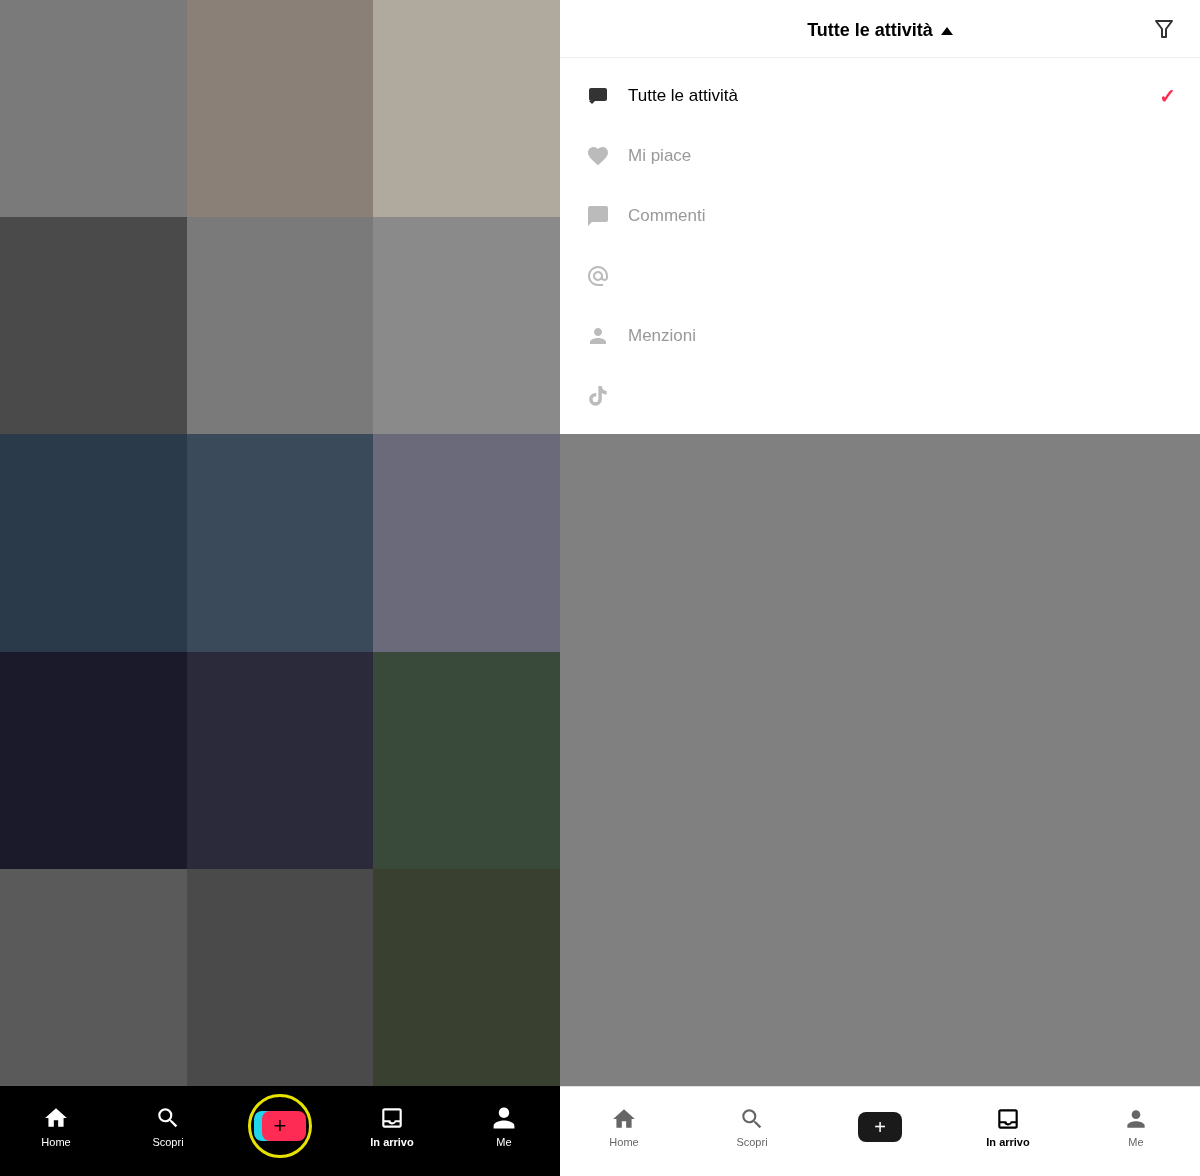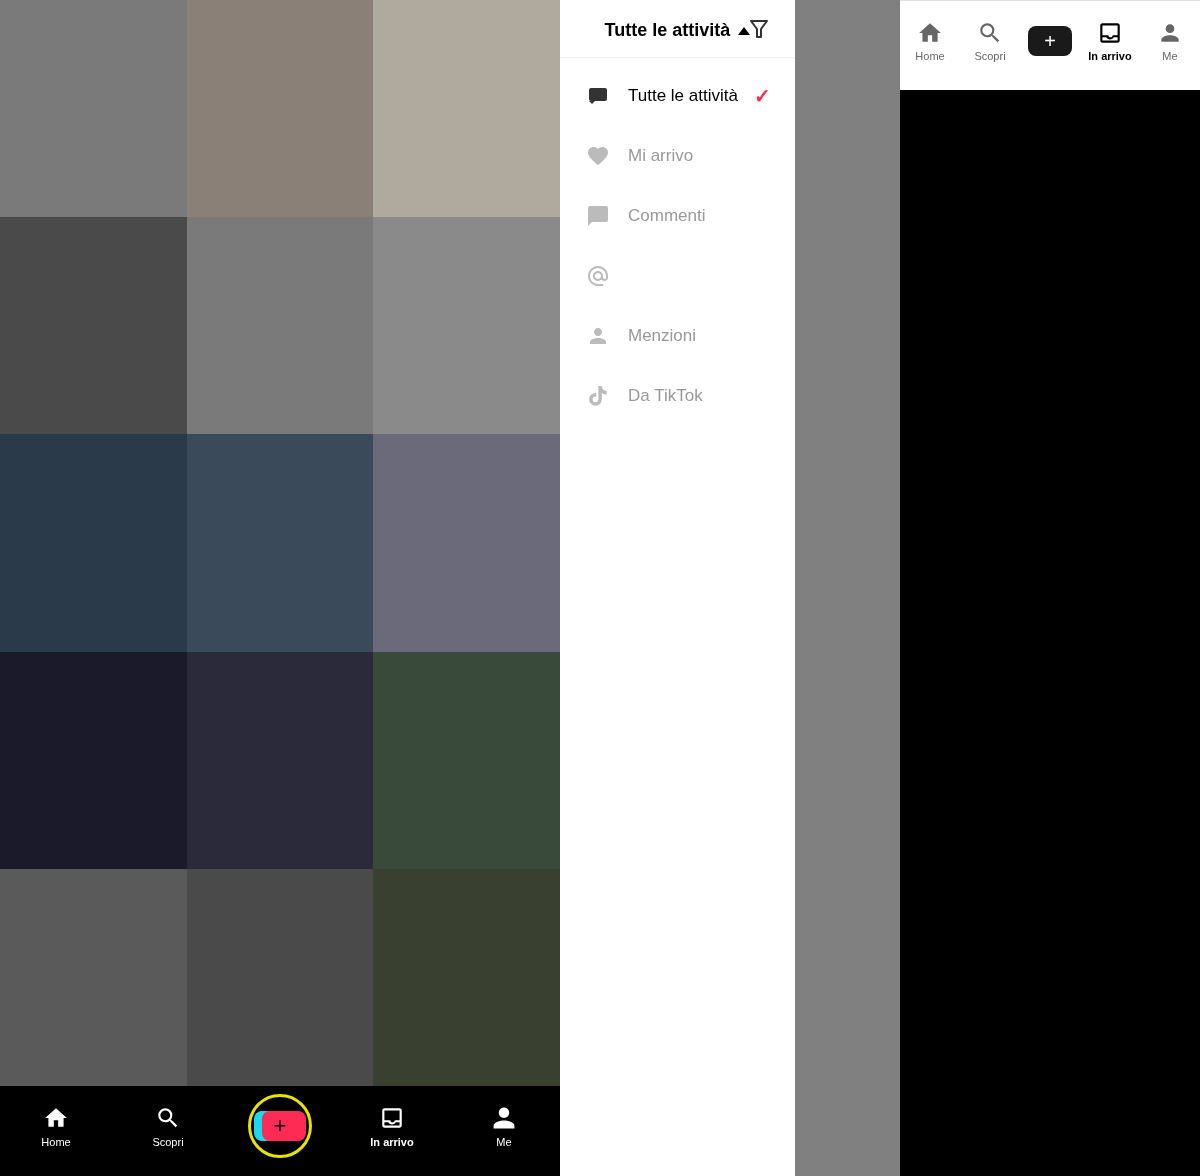--- a/index.html
+++ b/index.html
@@ -135,21 +135,21 @@
     .nav-item.active .nav-label {
       color: #fff;
       font-weight: 600;
     }
 
     
     .right-panel {
       width: 640px;
       height: 1176px;
       display: flex;
-      flex-direction: row;
+      flex-direction: column;
       flex-shrink: 0;
     }
 
     .dropdown-sheet {
       background: #fff;
       flex-shrink: 0;
     }
 
     .dropdown-header {
       display: flex;
@@ -415,21 +415,21 @@
         <span class="item-label active-item">Tutte le attività</span>
         <span class="check-mark">✓</span>
       </div>
 
       <div class="dropdown-item">
         <div class="item-icon">
           <svg width="24" height="24" viewBox="0 0 24 24" fill="#bbb">
             <path d="M12 21.35l-1.45-1.32C5.4 15.36 2 12.28 2 8.5 2 5.42 4.42 3 7.5 3c1.74 0 3.41.81 4.5 2.09C13.09 3.81 14.76 3 16.5 3 19.58 3 22 5.42 22 8.5c0 3.78-3.4 6.86-8.55 11.54L12 21.35z"></path>
           </svg>
         </div>
-        <span class="item-label">Mi arrivo</span>
+        <span class="item-label">Mi piace</span>
       </div>
 
       <div class="dropdown-item">
         <div class="item-icon">
           <svg width="24" height="24" viewBox="0 0 24 24" fill="#bbb">
             <path d="M20 2H4c-1.1 0-2 .9-2 2v18l4-4h14c1.1 0 2-.9 2-2V4c0-1.1-.9-2-2-2z"></path>
           </svg>
         </div>
         <span class="item-label">Commenti</span>
       </div>
@@ -451,21 +451,20 @@
         <span class="item-label">Menzioni</span>
       </div>
 
       <div class="dropdown-item">
         <div class="item-icon">
 
           <svg width="24" height="24" viewBox="0 0 24 24" fill="#bbb">
             <path d="M19.59 6.69a4.83 4.83 0 01-3.77-4.25V2h-3.45v13.67a2.89 2.89 0 01-2.88 2.5 2.89 2.89 0 01-2.89-2.89 2.89 2.89 0 012.89-2.89c.28 0 .54.04.79.1V9.01a6.33 6.33 0 00-.79-.05 6.34 6.34 0 00-6.34 6.34 6.34 6.34 0 006.34 6.34 6.34 6.34 0 006.33-6.34V8.88a8.24 8.24 0 004.85 1.56V7a4.85 4.85 0 01-1.08-.31z"></path>
           </svg>
         </div>
-        <span class="item-label">Da TikTok</span>
       </div>
 
     </div>
   </div>
 
   <div class="gray-overlay"></div>
 
   <div class="bottom-nav-right">
 
     <div class="nav-item-right">

